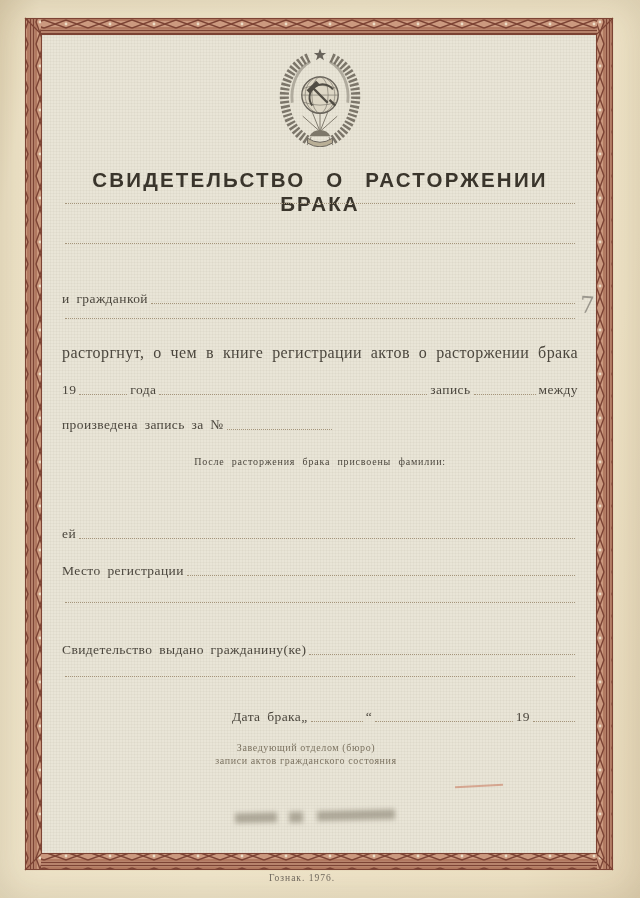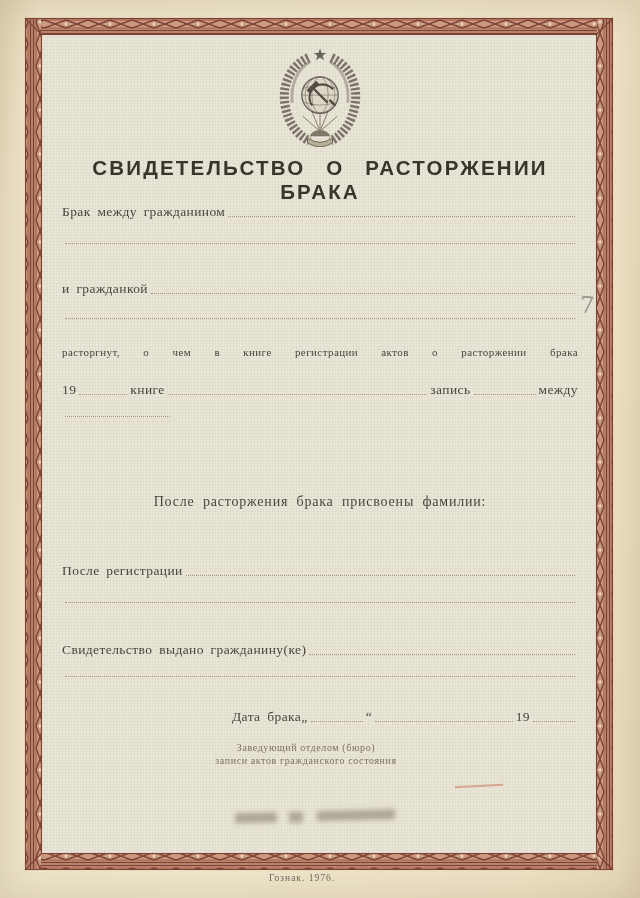--- a/index.html
+++ b/index.html
@@ -15,45 +15,45 @@
     position:absolute;left:41px;top:34px;width:556px;height:820px;
     background:
       repeating-linear-gradient(90deg,rgba(120,110,88,.05) 0 1px,transparent 1px 3px),
       repeating-linear-gradient(0deg,rgba(120,110,88,.05) 0 1px,transparent 1px 3px),
       #e9e5d7;
   }
   .frame{position:absolute;left:0;top:0;z-index:2;pointer-events:none;}
   .content{position:absolute;left:0;top:0;width:640px;height:898px;z-index:3;}
   .emblem{position:absolute;left:274px;top:47px;width:92px;height:100px;opacity:.88;}
   .title{
-    position:absolute;left:50px;right:50px;top:156px;margin:0;
+    position:absolute;left:50px;right:50px;top:156px;margin:12px;
     text-align:center;
     font-family:"Liberation Sans","DejaVu Sans",sans-serif;
     font-weight:bold;font-size:20.5px;letter-spacing:2.2px;word-spacing:13px;
     color:#3a352c;
   }
   .row{
     position:absolute;left:62px;right:62px;
     display:flex;align-items:flex-end;
     font-size:13.5px;line-height:17px;color:#4b463d;
     letter-spacing:.4px;word-spacing:3px;white-space:nowrap;
   }
   .row .lbl{flex:0 0 auto;}
   .dots{flex:1 1 auto;border-bottom:1.3px dotted #a5957b;margin:0 3px 3px 3px;min-width:8px;}
   .dots.w48{flex:0 0 48px;} .dots.w62{flex:0 0 62px;} .dots.w105{flex:0 0 105px;}
   .dots.w52{flex:0 0 52px;} .dots.w42{flex:0 0 42px;}
   .filler{flex:1 1 auto;}
   .row-justify{
     position:absolute;left:62px;right:62px;display:block;
-    font-size:11px;line-height:17px;color:#4b463d;letter-spacing:.4px;
+    font-size:16px;line-height:17px;color:#4b463d;letter-spacing:.4px;
     text-align:justify;text-align-last:justify;
   }
   .row-center{
     position:absolute;left:62px;right:62px;text-align:center;
-    font-size:14px;line-height:17px;color:#4b463d;letter-spacing:.8px;word-spacing:4px;margin-top:40px;
+    font-size:10px;line-height:17px;color:#4b463d;letter-spacing:.8px;word-spacing:4px;
   }
   .sig-block{
     position:absolute;left:0;right:0;top:742px;text-align:center;
     transform:translateX(-14px);
     font-size:10px;line-height:12.5px;color:#7b7260;letter-spacing:.6px;
   }
   .footer-note{
     position:absolute;left:0;right:0;top:873px;text-align:center;
     transform:translateX(-18px);
     font-size:9.5px;color:#6e675c;letter-spacing:1px;
@@ -131,57 +131,61 @@
         <path d="M39.5 41.5 L56 58" stroke-width="2.4"></path>
         <path d="M35.5 46.5 L45.5 36.5" stroke-width="4.2"></path>
       </g>
       <polygon points="48,1.5 49.7,6 54.4,6 50.7,8.9 52.1,13.6 48,10.8 43.9,13.6 45.3,8.9 41.6,6 46.3,6" fill="#57524a"></polygon>
       <path d="M35 95 Q48 103.5 61 95 L61 100 Q48 108 35 100 Z" fill="#b4a98f" stroke="#57524a" stroke-width="1"></path>
     </svg>
 
     <h1 class="title">СВИДЕТЕЛЬСТВО О РАСТОРЖЕНИИ БРАКА</h1>
 
     <div class="row" style="top:203px">
-      <span class="lbl">Брак между гражданином</span>
       <span class="dots"></span>
     </div>
     <div class="row" style="top:243px">
       <span class="dots"></span>
     </div>
 
-    <div class="row" style="top:280px">
+    <div class="row" style="top:290px">
       <span class="lbl">и гражданкой</span>
       <span class="dots"></span>
     </div>
     <div class="row" style="top:318px">
       <span class="dots"></span>
     </div>
 
     <div class="row-justify" style="top:344px">расторгнут, о чем в книге регистрации актов о расторжении брака</div>
 
     <div class="row" style="top:381px">
       <span class="lbl">19</span>
       <span class="dots w48"></span>
-      <span class="lbl">книге</span>
+      <span class="lbl">года</span>
       <span class="dots"></span>
       <span class="lbl">запись</span>
       <span class="dots w62"></span>
       <span class="lbl">между</span>
     </div>
 
     <div class="row" style="top:416px">
+      <span class="lbl">произведена запись за №</span>
       <span class="dots w105"></span>
       <span class="filler"></span>
     </div>
 
     <div class="row-center" style="top:453px">После расторжения брака присвоены фамилии:</div>
 
+    <div class="row" style="top:525px">
+      <span class="lbl">ей</span>
+      <span class="dots"></span>
+    </div>
 
     <div class="row" style="top:562px">
-      <span class="lbl">После регистрации</span>
+      <span class="lbl">Место регистрации</span>
       <span class="dots"></span>
     </div>
     <div class="row" style="top:602px">
       <span class="dots"></span>
     </div>
 
     <div class="row" style="top:641px">
       <span class="lbl">Свидетельство выдано гражданину(ке)</span>
       <span class="dots"></span>
     </div>

